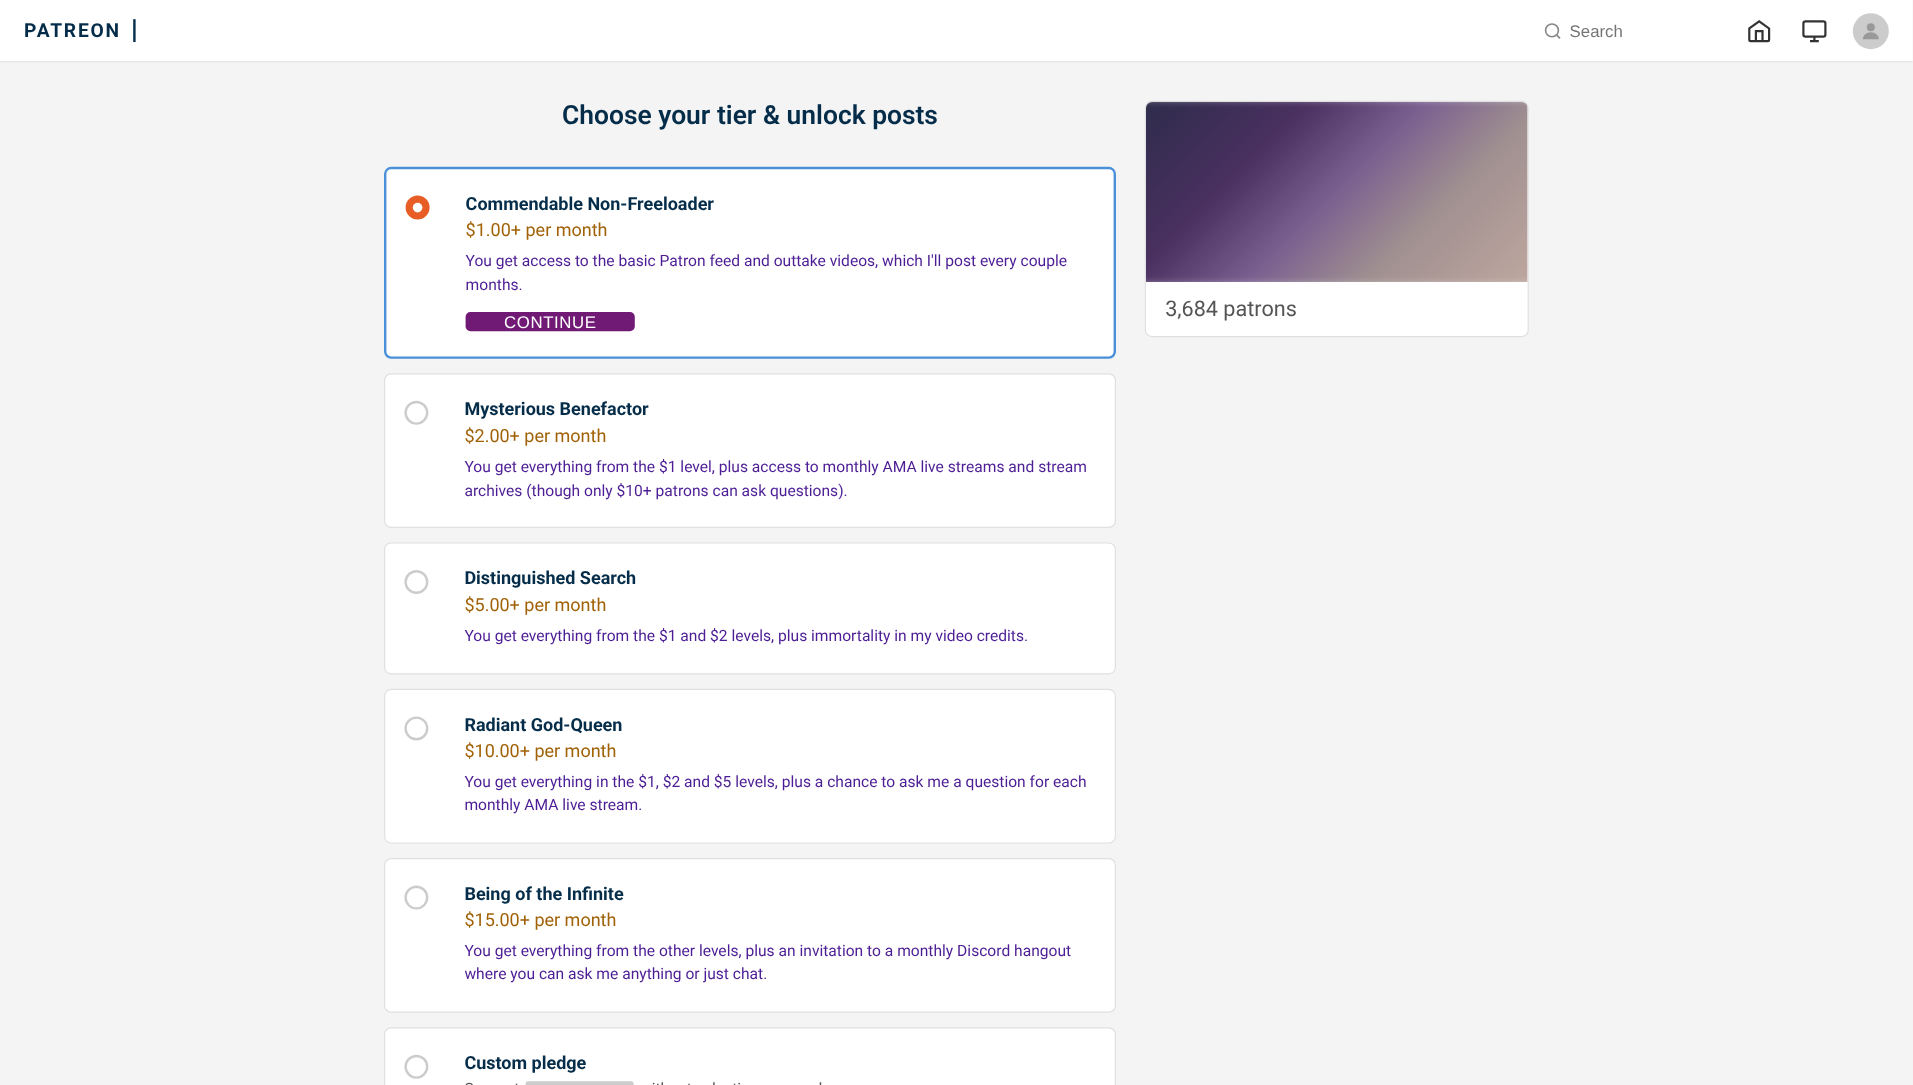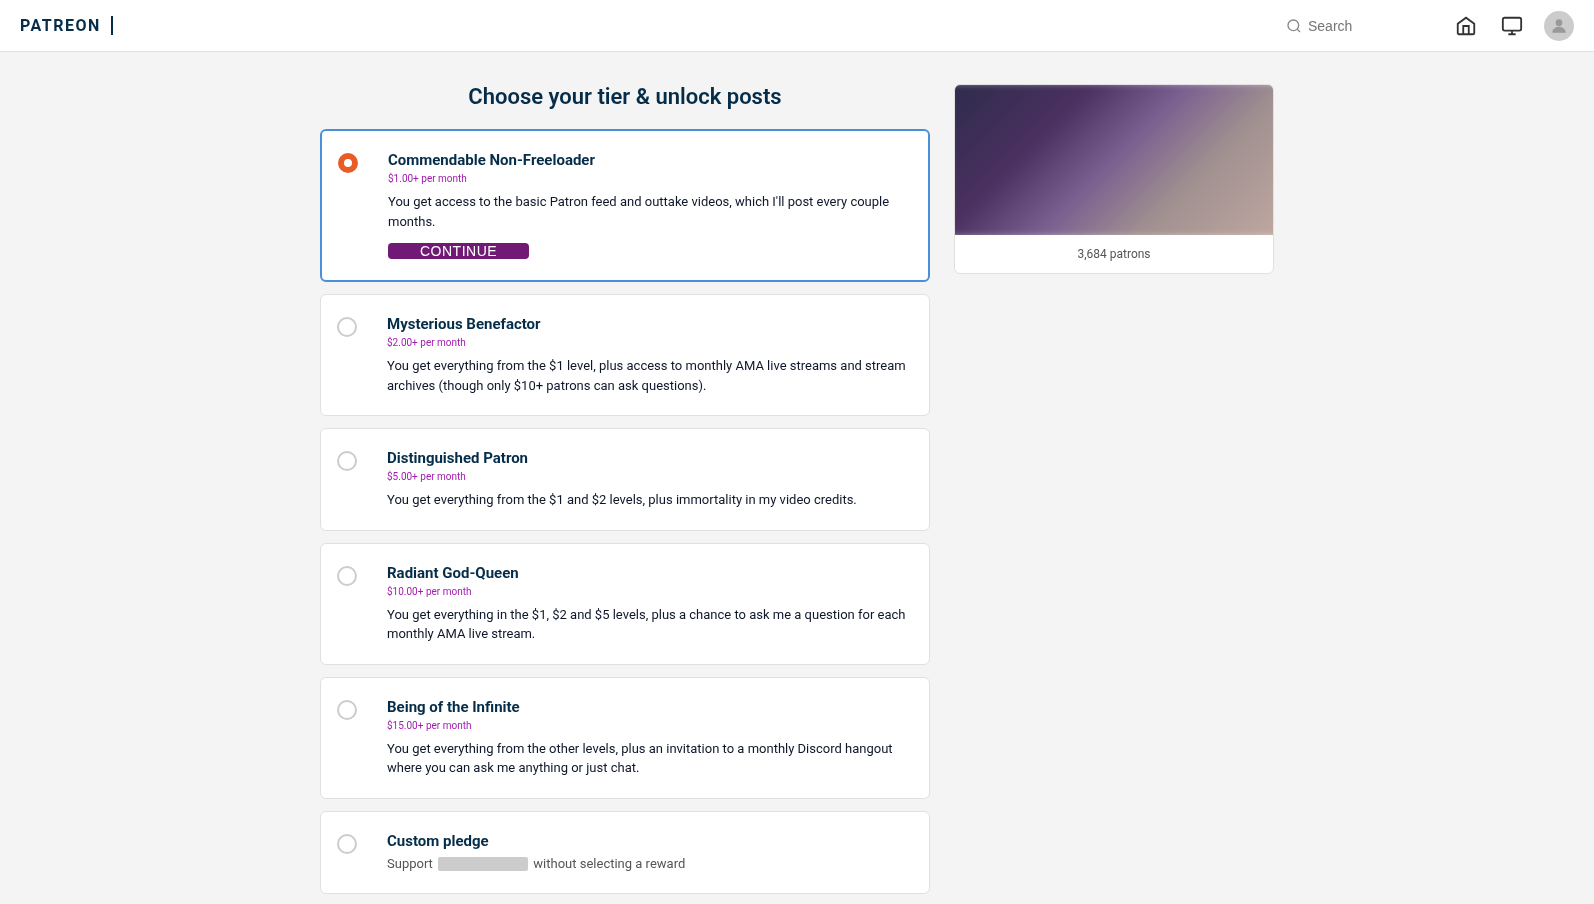--- a/index.html
+++ b/index.html
@@ -88,21 +88,21 @@
     .left-panel {
       flex: 0 0 610px;
       max-width: 610px;
     }
 
     .page-title {
       text-align: center;
       font-size: 22px;
       font-weight: 600;
       color: #052d49;
-      margin-bottom: 20px;
+      margin-bottom: 30px;
     }
 
     .tier-card {
       background: #fff;
       border: 1px solid #e0e0e0;
       border-radius: 6px;
       padding: 20px 20px 20px 16px;
       margin-bottom: 12px;
       display: flex;
       gap: 30px;
@@ -141,27 +141,27 @@
     .tier-content {
       flex: 1;
     }
     .tier-name {
       font-weight: 700;
       font-size: 15px;
       color: #052d49;
       margin-bottom: 4px;
     }
     .tier-price {
-      font-size: 10px;
-      color: #a21caf;
+      font-size: 15px;
+      color: #a16207;
       margin-bottom: 8px;
     }
     .tier-description {
       font-size: 13px;
-      color: #0f172a;
+      color: #4c1d95;
       line-height: 1.5;
     }
 
     .continue-btn {
       background: #701a75;
       color: #fff;
       border: none;
       border-radius: 4px;
       padding: 0 32px;
       font-size: 14px;
@@ -190,22 +190,21 @@
       background: linear-gradient(135deg, #2c2c4a 0%, #4a3060 30%, #7a6090 50%, #a09090 70%, #c0a8a0 100%);
       filter: blur(4px);
       transform: scale(1.05);
     }
     .creator-image-wrapper {
       overflow: hidden;
       height: 150px;
     }
     .creator-info {
       padding: 12px 16px;
-      text-align: center;
-      font-size: 12px;
+      font-size: 18px;
       color: #555;
     }
 
     .custom-pledge-text {
       font-size: 13px;
       color: #555;
       line-height: 1.5;
     }
     .blurred-text {
       display: inline-block;
@@ -269,21 +268,21 @@
           <div class="radio-btn"></div>
           <div class="tier-content">
             <div class="tier-name">Mysterious Benefactor</div>
             <div class="tier-price">$2.00+ per month</div>
             <div class="tier-description">You get everything from the $1 level, plus access to monthly AMA live streams and stream archives (though only $10+ patrons can ask questions).</div>
           </div>
         </div>
         <div class="tier-card">
           <div class="radio-btn"></div>
           <div class="tier-content">
-            <div class="tier-name">Distinguished Patron</div>
+            <div class="tier-name">Distinguished Search</div>
             <div class="tier-price">$5.00+ per month</div>
             <div class="tier-description">You get everything from the $1 and $2 levels, plus immortality in my video credits.</div>
           </div>
         </div>
         <div class="tier-card">
           <div class="radio-btn"></div>
           <div class="tier-content">
             <div class="tier-name">Radiant God-Queen</div>
             <div class="tier-price">$10.00+ per month</div>
             <div class="tier-description">You get everything in the $1, $2 and $5 levels, plus a chance to ask me a question for each monthly AMA live stream.</div>

